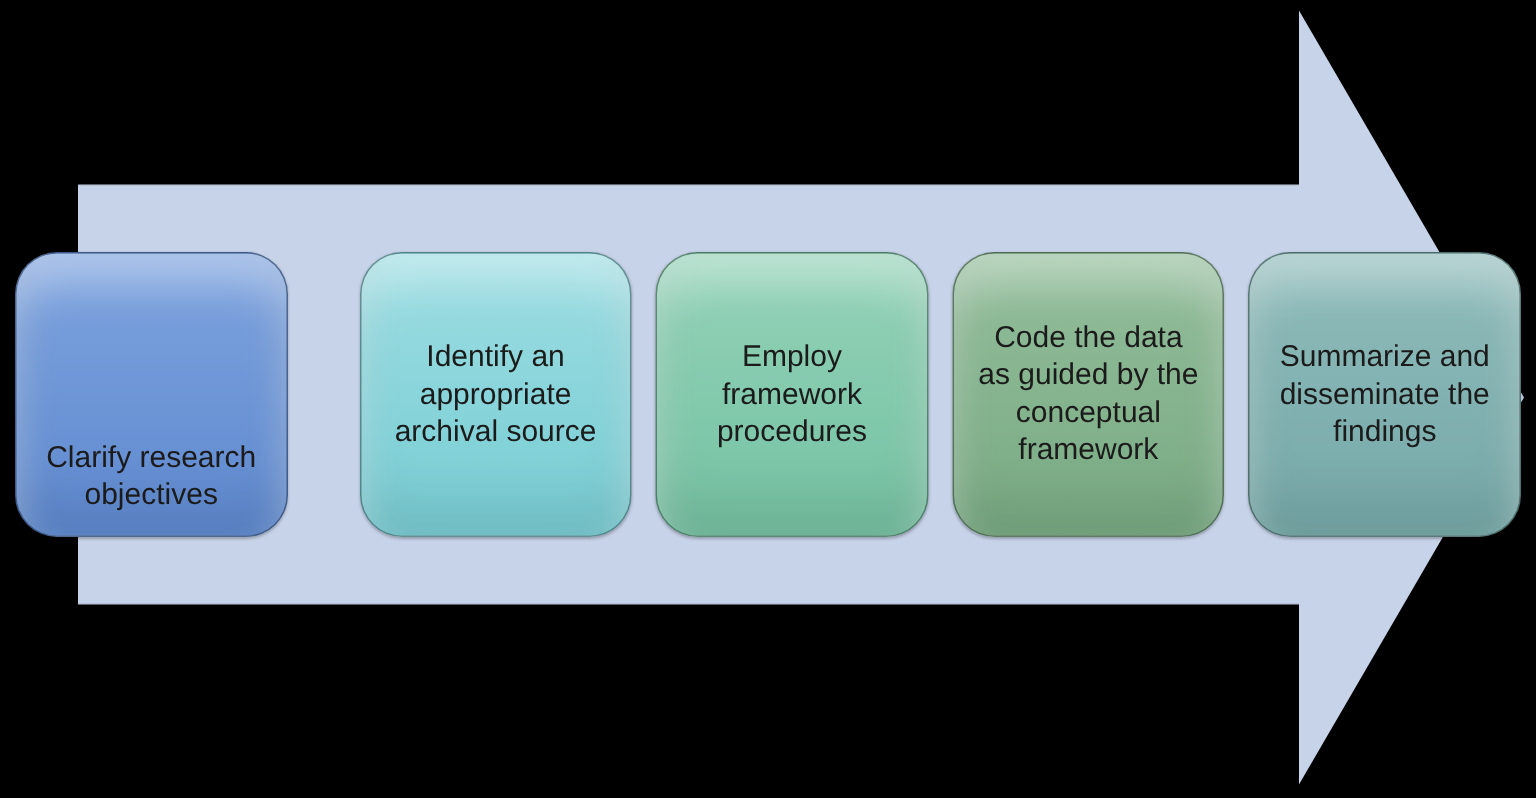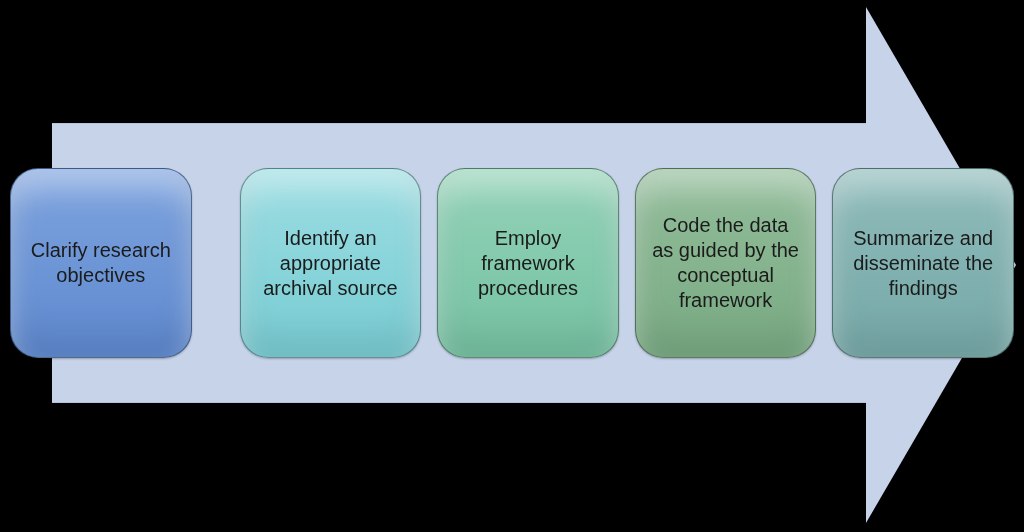--- a/index.html
+++ b/index.html
@@ -48,21 +48,21 @@
     text-align: center;
     font-size: 20px;
     line-height: 1.25;
     color: #1b1b1b;
     padding: 14px;
     border: 1px solid rgba(0,0,0,0.35);
     box-shadow: inset 0 20px 28px rgba(255,255,255,0.38),
                 inset 0 -24px 32px rgba(0,0,0,0.08),
                 0 1px 2px rgba(0,0,0,0.25);
   }
-  .c1 { background: linear-gradient(180deg, #7ea3de 0%, #6c95d6 55%, #5e89cf 100%); }
+  .c1 { background: linear-gradient(180deg, #7ea3de 0%, #6c95d6 55%, #5e89cf 100%); align-items: flex-end; }
   .c2 { background: linear-gradient(180deg, #9ddde2 0%, #87d4da 55%, #79ccd3 100%); margin-left: 32px; }
   .c3 { background: linear-gradient(180deg, #94d2b8 0%, #82c9ac 55%, #76c1a2 100%); }
   .c4 { background: linear-gradient(180deg, #93bd9b 0%, #84b38d 55%, #78aa82 100%); }
   .c5 { background: linear-gradient(180deg, #90bcbb 0%, #80b1b0 55%, #76a9a8 100%); align-items: center; }
 </style>
 </head>
 <body>
 
 <div class="stage">
   <div class="arrow-body"></div>

